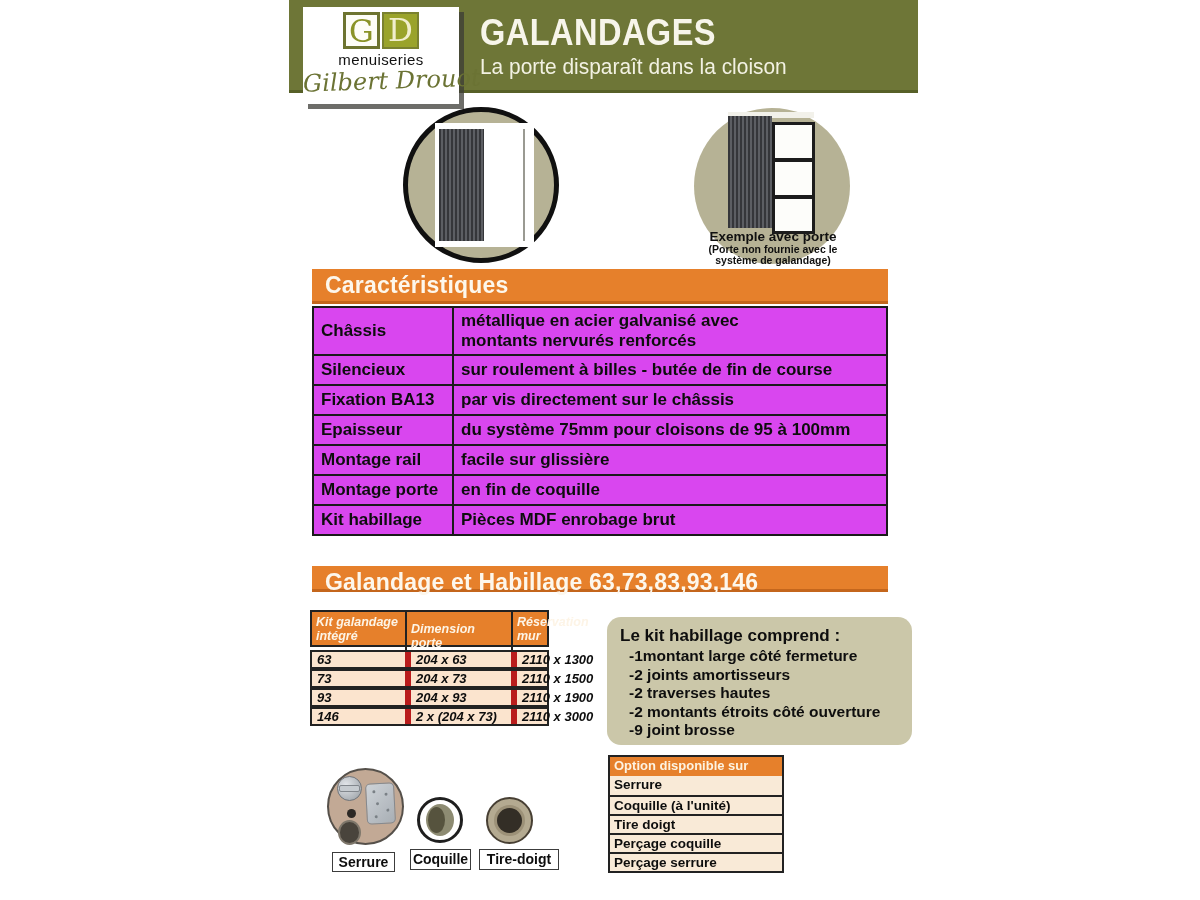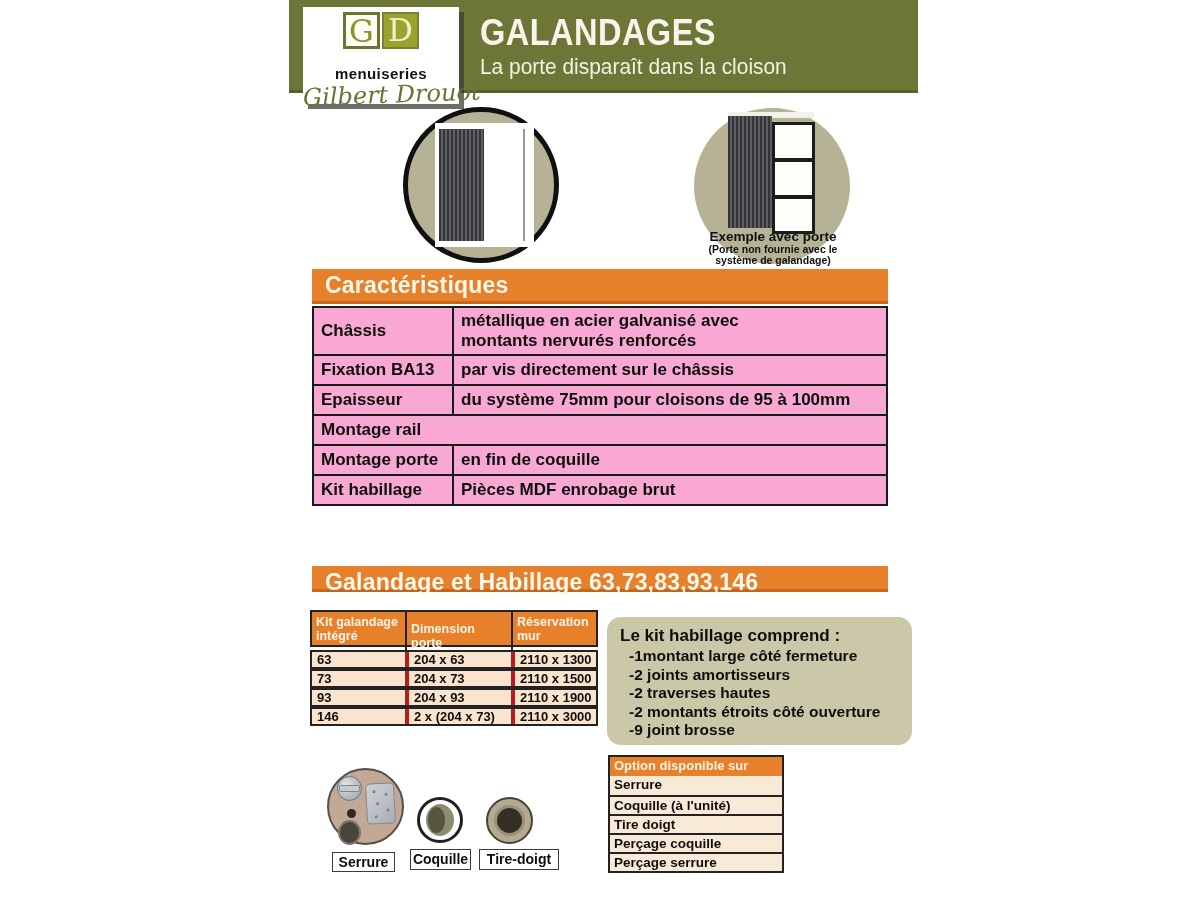--- a/index.html
+++ b/index.html
@@ -15,22 +15,22 @@
   .hdr-sub { left:480px; top:54px; color:#f2f1e2; font-size:22px; transform:scaleX(.95);
     transform-origin:left top; white-space:nowrap; }
 
   .logo { left:303px; top:7px; width:156px; height:97px; background:#ffffff;
     box-shadow:5px 5px 0 rgba(60,60,55,.75); padding-top:5px; }
   .logo-letters { display:flex; justify-content:center; gap:2px; }
   .lbox { width:37px; height:37px; font-family:"DejaVu Serif", serif; font-size:31px;
     line-height:33px; text-align:center; }
   .lbox-g { border:3px solid #6d742f; color:#8a9327; background:#fdfdf6; }
   .lbox-d { border:2px solid #7a812f; color:#f1eecd; background:#9aa32b; }
-  .logo-brand { text-align:center; font-size:15px; font-weight:bold; color:#111;
-    letter-spacing:.4px; margin-top:16px; }
+  .logo-brand { text-align:center; font-size:15px; font-weight:normal; color:#111;
+    letter-spacing:.4px; margin-top:2px; }
   .logo-sign { text-align:center; font-family:"DejaVu Serif", serif; font-style:italic;
     font-size:24px; color:#6b7334; transform:rotate(-2deg); margin-top:-1px; white-space:nowrap; }
 
   
   .circleL { left:403px; top:107px; width:156px; height:156px; border-radius:50%;
     background:#b6b295; border:5px solid #101010; }
   .frameL { position:absolute; left:27px; top:11px; width:99px; height:124px; background:#ffffff; }
   .pocketL { position:absolute; left:4px; top:6px; width:45px; height:112px;
     background:repeating-linear-gradient(90deg,#35363a 0 2px,#5c5e63 2px 4px); }
   .door-edge { position:absolute; right:9px; top:6px; width:2px; height:112px; background:#9a9a92; }
@@ -47,39 +47,39 @@
   .cap-s { font-size:10.5px; font-weight:bold; line-height:1.05; }
 
   
   .bar { width:576px; height:35px; background:#e6802b; border-bottom:3px solid #c4661c;
     color:#fdf7ec; font-size:23px; font-weight:bold; line-height:32px; padding-left:13px;
     letter-spacing:.2px; }
   .bar1 { left:312px; top:269px; }
   .bar2 { left:312px; top:566px; height:26px; }
 
   
-  .ctab { left:312px; top:306px; width:576px; border:2px solid #1a1a1a; background:#f9a8d4; }
+  .ctab { left:312px; top:306px; width:576px; border:2px solid #1a1a1a; background:#d946ef; }
   .crow { display:grid; grid-template-columns:138px 1fr; border-top:2px solid #1a1a1a; }
   .crow:first-child { border-top:none; }
   .ccell { font-size:17px; font-weight:bold; color:#0d0d0d; padding:2px 4px 2px 7px;
     display:flex; align-items:center; }
   .cval { border-left:2px solid #1a1a1a; white-space:pre-line; line-height:1.18; }
   .h2l { height:46px; } .h1l { height:28px; }
 
   
-  .stab { left:310px; top:610px; width:288px; }
+  .stab { left:310px; top:610px; width:239px;font-style:italic; }
   .sgrid { display:grid; grid-template-columns:93px 106px 89px; }
   .shead { background:#e6802b; border:2px solid #222; height:37px; margin-bottom:3px; }
   .shead .scell { color:#fdf4e6; font-size:12.5px; font-weight:bold; line-height:1.15;
     padding:3px 2px 0 4px; }
   .shead .scell + .scell { border-left:2px solid #222; }
   .srow { background:#fbe4ce; border:2px solid #222; height:19px; margin-bottom:0; }
   .srow .scell { color:#0d0d0d; font-size:13px; font-weight:bold; line-height:15px;
     padding-left:5px; }
-  .srow .scell + .scell { border-left:4px solid #b91c1c; }
+  .srow .scell + .scell { border-left:6px solid #b91c1c; }
 
   
   .kitbox { left:607px; top:617px; width:305px; height:128px; background:#cbc7a9;
     border-radius:14px; padding:9px 6px 0 13px; color:#0e0e0e; }
   .kit-title { font-size:17px; font-weight:bold; margin-bottom:1px; }
   .kit-item { font-size:15.5px; font-weight:bold; line-height:1.2; margin-left:9px; }
 
   
   .otab { left:608px; top:755px; width:176px; border:2px solid #222; }
   .ohead { background:#e6802b; color:#fdf3e2; font-size:13px; font-weight:bold;
@@ -163,29 +163,34 @@
 
 <div class="abs bar bar1">Caractéristiques</div>
 
 <div class="abs ctab">
   <div class="crow">
     <div class="ccell h2l">Châssis</div>
     <div class="ccell cval h2l">métallique en acier galvanisé avec
 montants nervurés renforcés</div>
   </div>
   <div class="crow">
+    <div class="ccell h1l">Silencieux</div>
+    <div class="ccell cval h1l">sur roulement à billes - butée de fin de course</div>
+  </div>
+  <div class="crow">
     <div class="ccell h1l">Fixation BA13</div>
     <div class="ccell cval h1l">par vis directement sur le châssis</div>
   </div>
   <div class="crow">
     <div class="ccell h1l">Epaisseur</div>
     <div class="ccell cval h1l">du système 75mm pour cloisons de 95 à 100mm</div>
   </div>
   <div class="crow">
     <div class="ccell h1l">Montage rail</div>
+    <div class="ccell cval h1l">facile sur glissière</div>
   </div>
   <div class="crow">
     <div class="ccell h1l">Montage porte</div>
     <div class="ccell cval h1l">en fin de coquille</div>
   </div>
   <div class="crow">
     <div class="ccell h1l">Kit habillage</div>
     <div class="ccell cval h1l">Pièces MDF enrobage brut</div>
   </div>
 </div>

